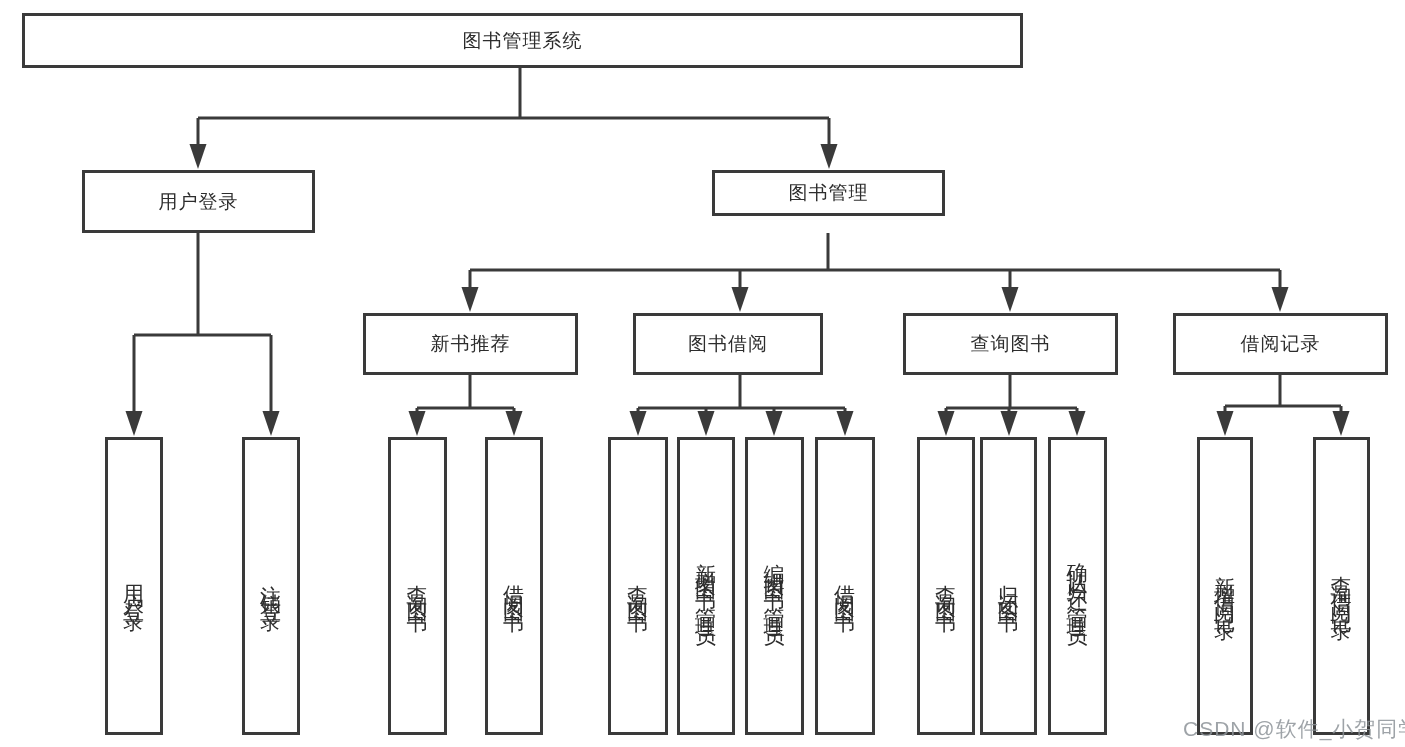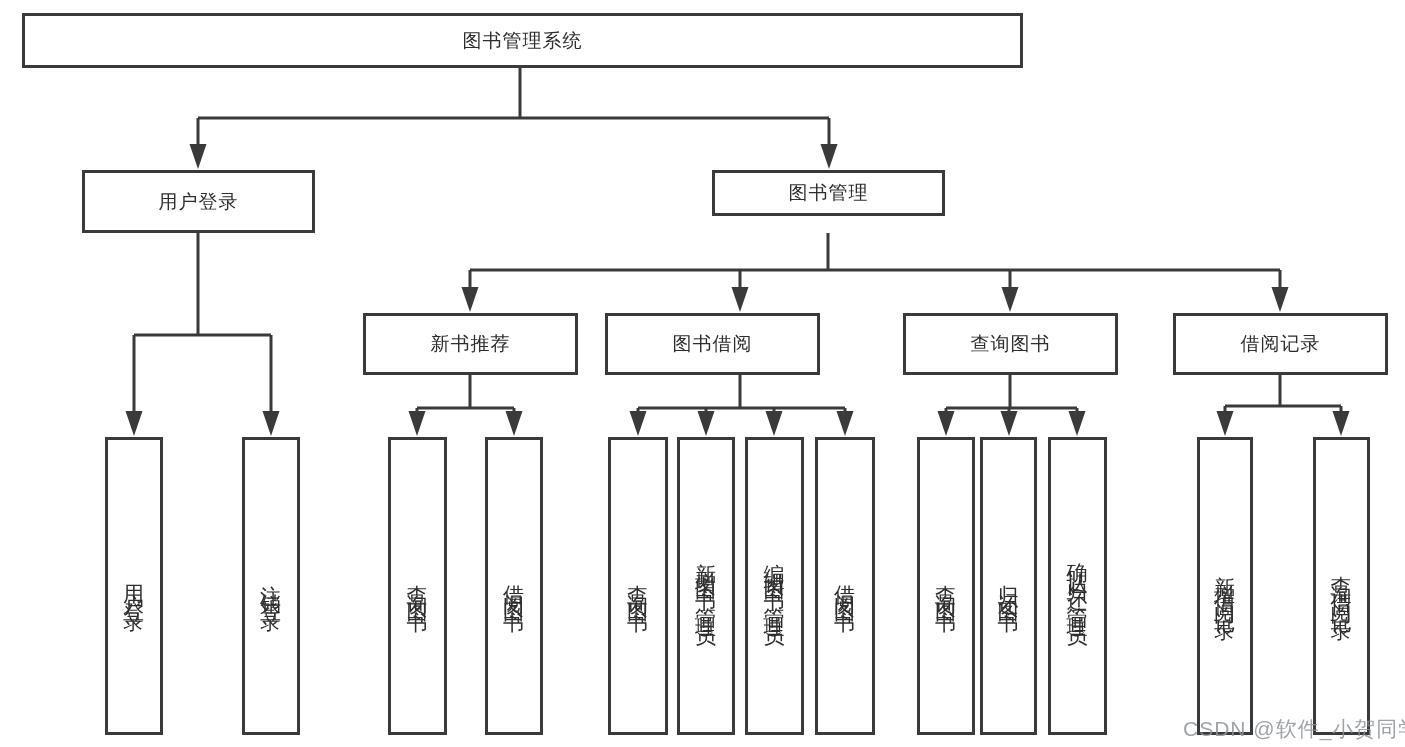--- a/index.html
+++ b/index.html
@@ -97,21 +97,21 @@
       <polygon points="1332.5,411 1349.5,411 1341,436"></polygon>
     </g>
   </svg>
 
   <div class="box" style="left:22px;top:13px;width:1001px;height:55px">图书管理系统</div>
 
   <div class="box" style="left:82px;top:170px;width:233px;height:63px">用户登录</div>
   <div class="box" style="left:712px;top:170px;width:233px;height:46px">图书管理</div>
 
   <div class="box" style="left:363px;top:313px;width:215px;height:62px">新书推荐</div>
-  <div class="box" style="left:605px;top:313px;width:215px;height:62px">图书借阅</div>
+  <div class="box" style="left:633px;top:313px;width:190px;height:62px">图书借阅</div>
   <div class="box" style="left:903px;top:313px;width:215px;height:62px">查询图书</div>
   <div class="box" style="left:1173px;top:313px;width:215px;height:62px">借阅记录</div>
 
   <div class="box leaf" style="left:105px;top:437px;width:58px;height:298px">用户登录</div>
   <div class="box leaf" style="left:242px;top:437px;width:58px;height:298px">注销登录</div>
 
   <div class="box leaf" style="left:388px;top:437px;width:59px;height:298px">查询图书</div>
   <div class="box leaf" style="left:485px;top:437px;width:58px;height:298px">借阅图书</div>
 
   <div class="box leaf" style="left:608px;top:437px;width:60px;height:298px">查询图书</div>

